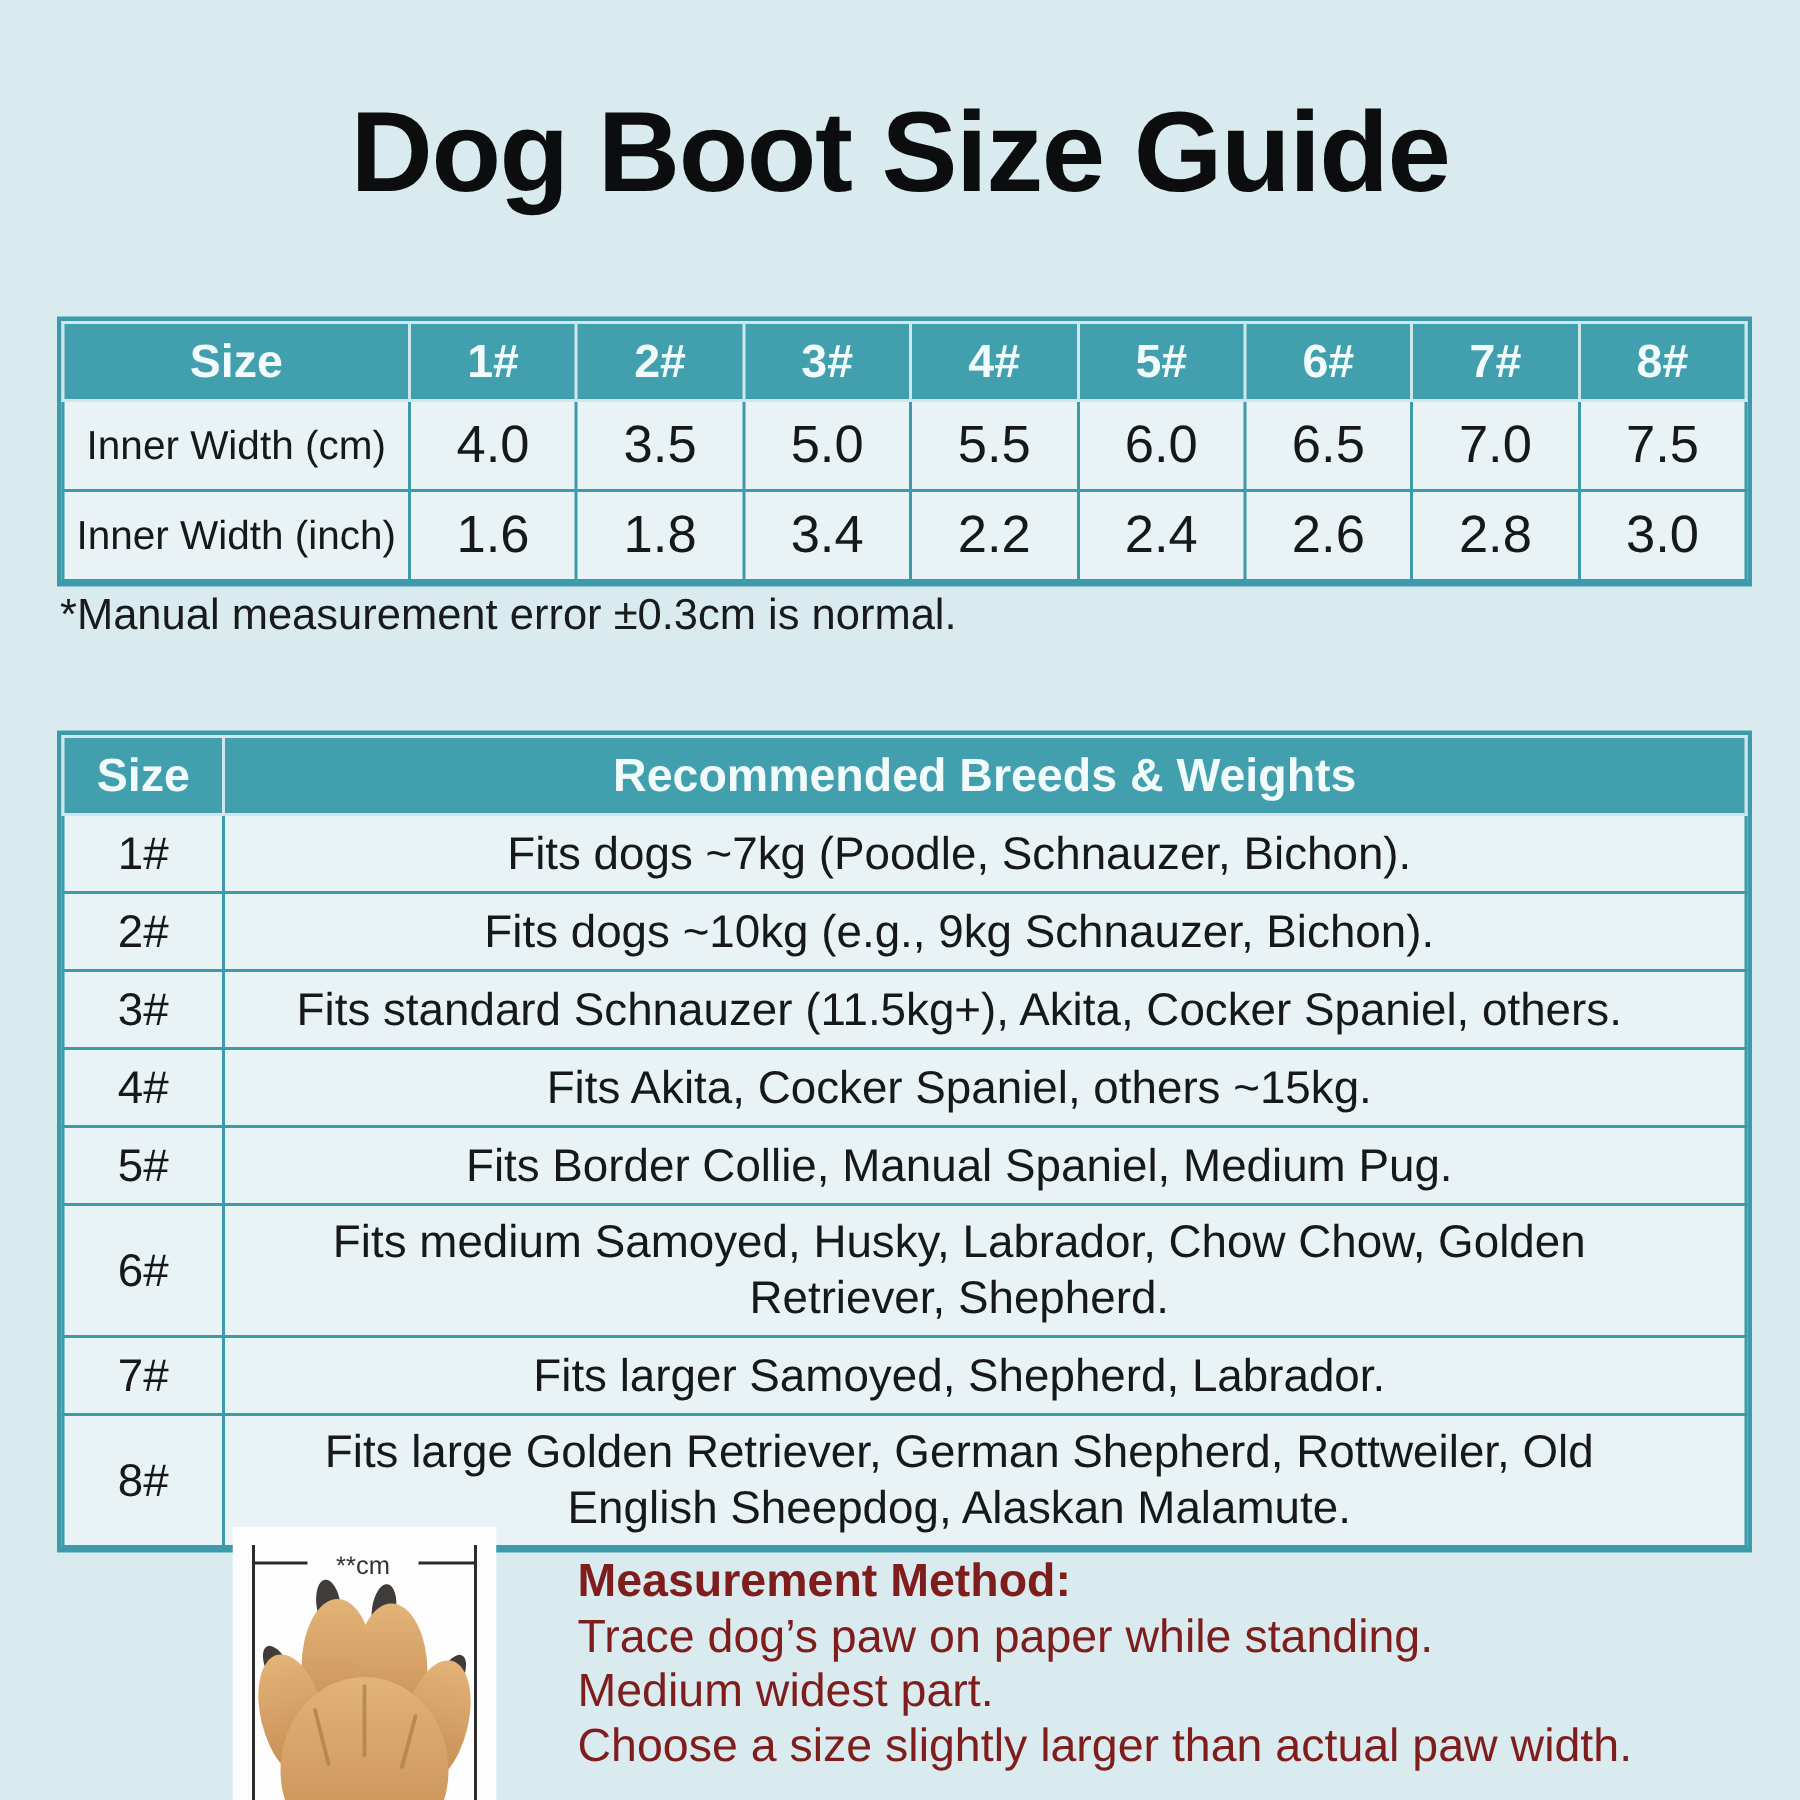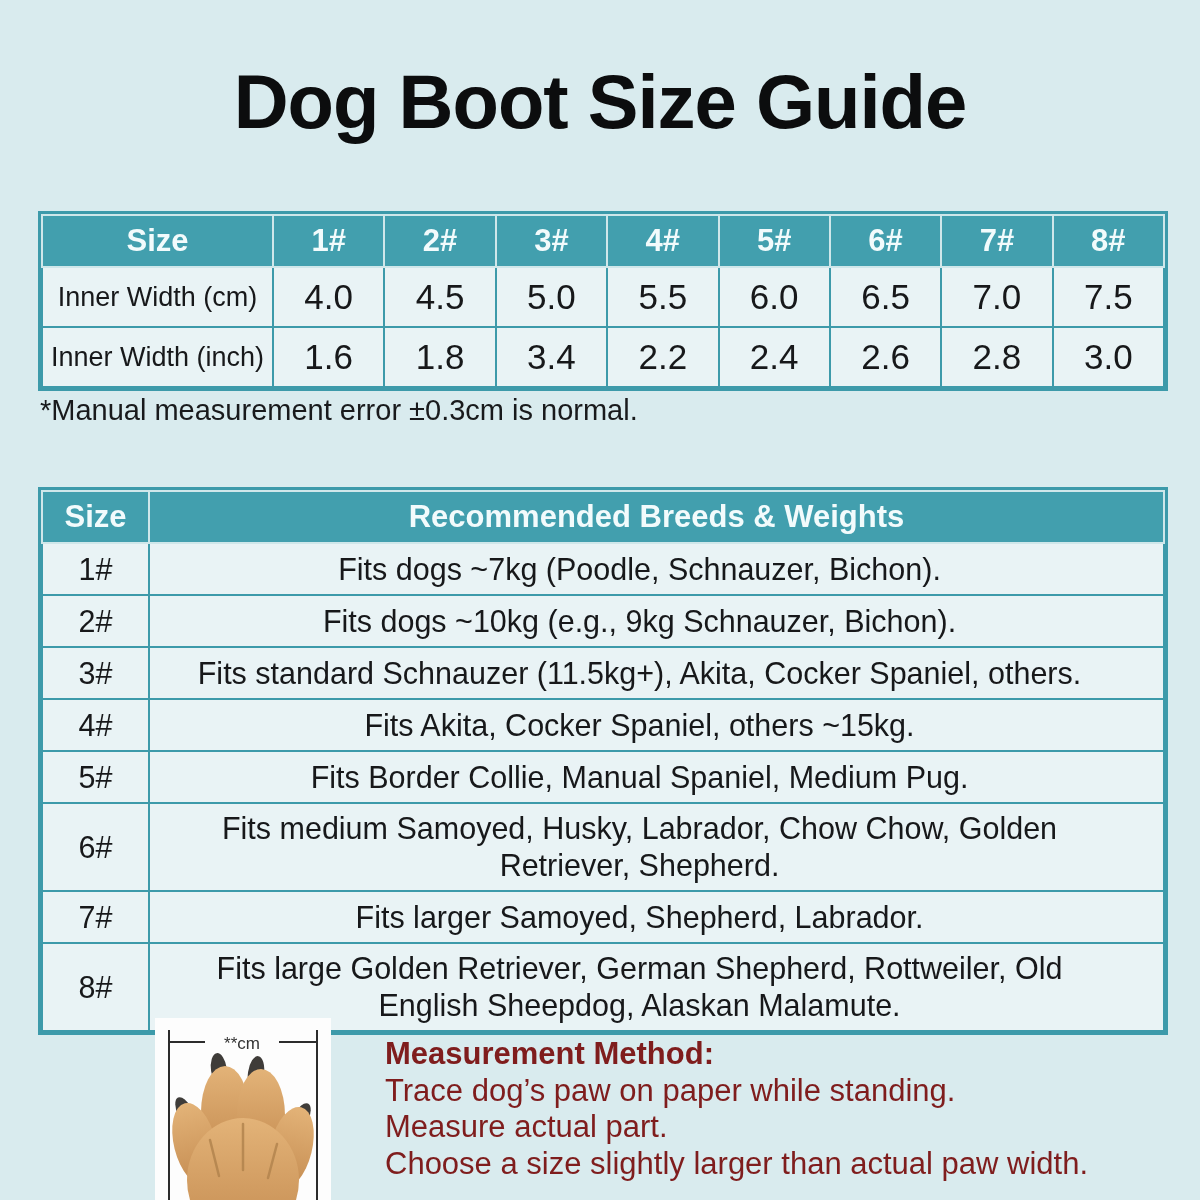--- a/index.html
+++ b/index.html
@@ -93,21 +93,21 @@
         <th>3#</th>
         <th>4#</th>
         <th>5#</th>
         <th>6#</th>
         <th>7#</th>
         <th>8#</th>
       </tr>
       <tr>
         <td class="row-label">Inner Width (cm)</td>
         <td class="val">4.0</td>
-        <td class="val">4.5</td>
+        <td class="val">3.5</td>
         <td class="val">5.0</td>
         <td class="val">5.5</td>
         <td class="val">6.0</td>
         <td class="val">6.5</td>
         <td class="val">7.0</td>
         <td class="val">7.5</td>
       </tr>
       <tr>
         <td class="row-label">Inner Width (inch)</td>
         <td class="val">1.6</td>
@@ -206,17 +206,17 @@
           <path d="M55 122 L64 158"></path>
           <path d="M122 126 L113 160"></path>
         </g>
       </g>
     </svg>
   </div>
 
   <div class="measure-text">
     <div class="mm-heading">Measurement Method:</div>
     <div>Trace dog’s paw on paper while standing.</div>
-    <div>Measure actual part.</div>
+    <div>Medium widest part.</div>
     <div>Choose a size slightly larger than actual paw width.</div>
   </div>
 
 </div>
 
 </body></html>

